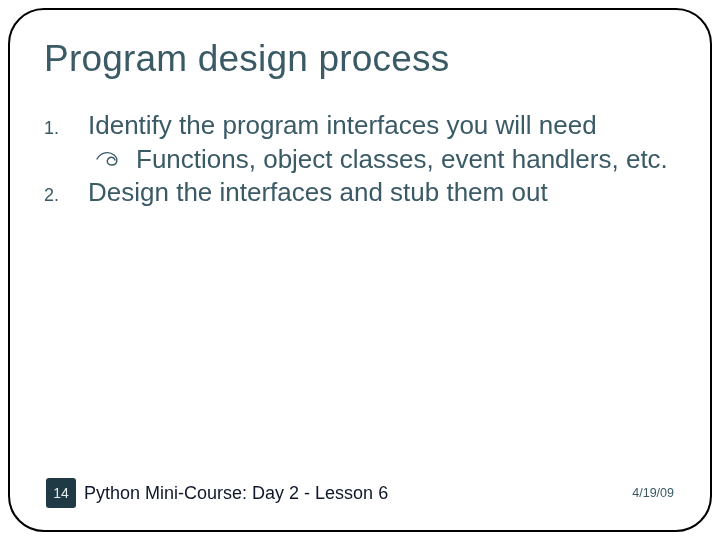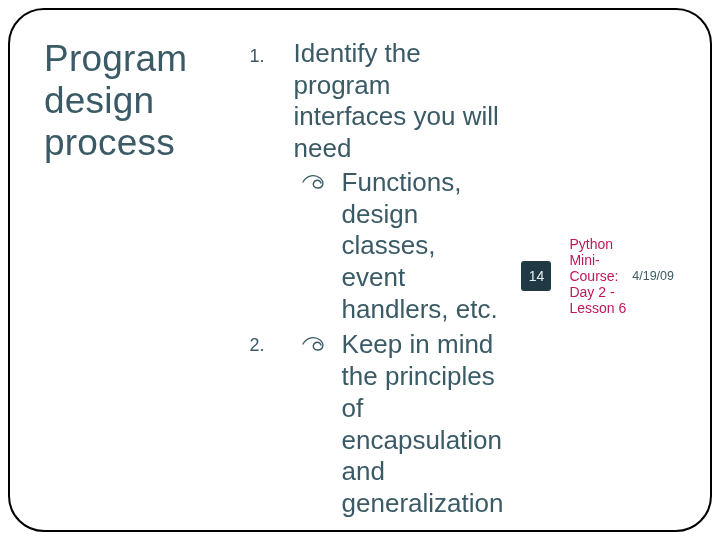--- a/index.html
+++ b/index.html
@@ -6,21 +6,21 @@
     html, body { width: 720px; height: 540px; background: #fff; overflow: hidden; }
     body { font-family: Verdana, Geneva, sans-serif; position: relative; }
 
     .slide-frame {
       position: absolute;
       top: 8px; left: 8px; right: 8px; bottom: 8px;
       border: 2px solid #000;
       border-radius: 36px;
       padding: 28px 34px 18px 34px;
       display: flex;
-      flex-direction: row;
+      flex-direction: column;
       gap: 16px;
     }
 
     .title {
       font-size: 37px;
       font-weight: 400;
       color: #3a5a66;
       margin-bottom: 14px;
       letter-spacing: 0.2px;
     }
@@ -66,24 +66,24 @@
       width: 30px; height: 30px;
       background: #1f3a44;
       color: #e8eef0;
       border-radius: 3px;
       display: flex;
       align-items: center;
       justify-content: center;
       font-size: 14px;
     }
     .course-label {
-      color: #be185d;
-      font-size: 14px;
+      color: #0f172a;
+      font-size: 18px;
       flex: 1;
-      padding-left: 18px;
+      padding-left: 8px;
     }
     .date-label {
       color: #3a5a66;
       font-size: 12.5px;
     }
   </style>
 </head>
 <body>
 
 <div class="slide-frame">
@@ -95,36 +95,29 @@
     <div class="num-item">
       <div class="num-marker">1.</div>
       <div class="num-content">
         <div class="num-text">Identify the program interfaces you will need</div>
         <div class="sub-item">
           <div class="sub-bullet">
             <svg viewBox="0 0 28 20">
                 <path d="M2 11 C 6 4, 14 3, 19 7 C 24 11, 22 17, 17 17 C 13 17, 11 14, 13 11 C 15 8, 19 9, 20 12" fill="none" stroke="#3a5a66" stroke-width="1.4" stroke-linecap="round"></path>
               </svg>
           </div>
-          <div class="sub-text">Functions, design classes, event handlers, etc.</div>
+          <div class="sub-text">Functions, object classes, event handlers, etc.</div>
         </div>
       </div>
     </div>
 
     <div class="num-item">
       <div class="num-marker">2.</div>
       <div class="num-content">
-        <div class="sub-item">
-          <div class="sub-bullet">
-            <svg viewBox="0 0 28 20">
-                <path d="M2 11 C 6 4, 14 3, 19 7 C 24 11, 22 17, 17 17 C 13 17, 11 14, 13 11 C 15 8, 19 9, 20 12" fill="none" stroke="#3a5a66" stroke-width="1.4" stroke-linecap="round"></path>
-              </svg>
-          </div>
-          <div class="sub-text">Keep in mind the principles of encapsulation and generalization</div>
-        </div>
+        <div class="num-text">Design the interfaces and stub them out</div>
       </div>
     </div>
 
   </div>
 
   <div class="footer">
     <div class="page-badge">14</div>
     <div class="course-label">Python Mini-Course: Day 2 - Lesson 6</div>
     <div class="date-label">4/19/09</div>
   </div>

